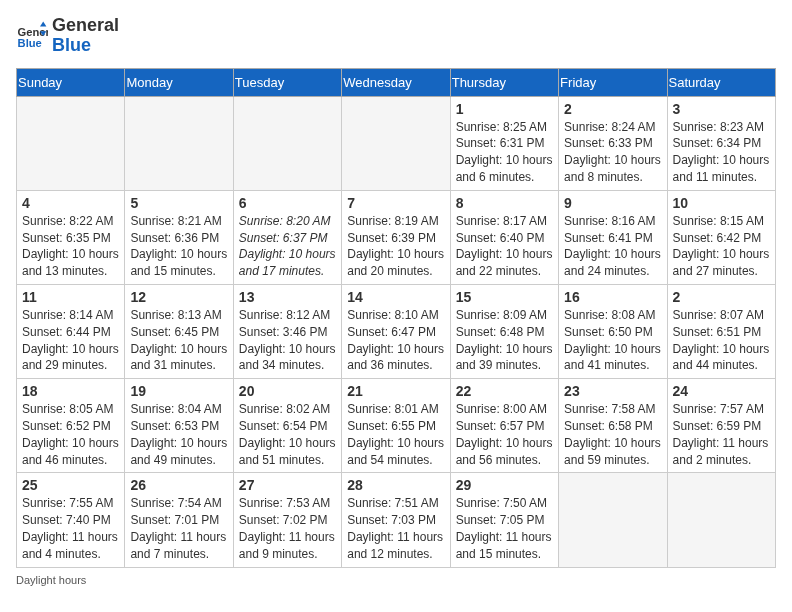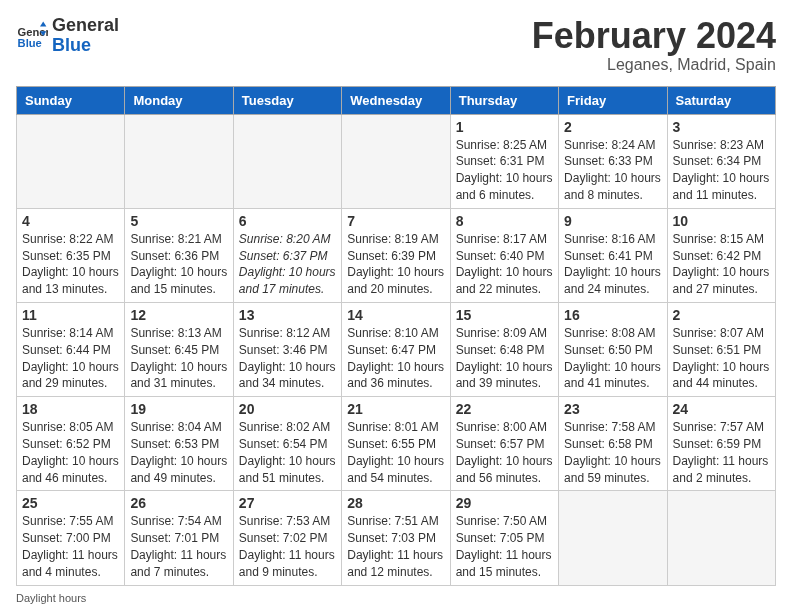--- a/index.html
+++ b/index.html
@@ -39,22 +39,22 @@
       color: #555;
     }
     table {
       width: 100%;
       border-collapse: collapse;
     }
     thead tr th {
       background-color: #1565c0;
       color: #fff;
       font-size: 13px;
-      font-weight: bold;
-      padding: 6px 8px;
+      font-weight: normal;
+      padding: 6px 1px;
       text-align: left;
       border: 1px solid #aaa;
     }
     tbody tr td {
       border: 1px solid #ccc;
       vertical-align: top;
       padding: 4px 5px;
       width: calc(100% / 7);
       min-height: 80px;
       font-size: 11px;
@@ -92,24 +92,20 @@
       <text x="2" y="20" font-size="14" font-weight="bold" fill="#333">General</text>
       <text x="2" y="34" font-size="14" font-weight="bold" fill="#1565c0">Blue</text>
       <polygon points="30,8 38,8 34,2" fill="#1565c0"></polygon>
       <polygon points="30,14 38,14 34,20" fill="#1565c0"></polygon>
     </svg>
     <div style="display:flex;flex-direction:column;line-height:1.1;">
       <span style="font-size:18px;font-weight:bold;color:#333;">General</span>
       <span style="font-size:18px;font-weight:bold;color:#1565c0;">Blue</span>
     </div>
   </div>
-  <div class="title-area">
-    <div class="calendar-title">February 2024</div>
-    <div class="calendar-subtitle">Leganes, Madrid, Spain</div>
-  </div>
 </div>
 
 <table>
   <thead>
     <tr>
     <th>Sunday</th>
         <th>Monday</th>
         <th>Tuesday</th>
         <th>Wednesday</th>
         <th>Thursday</th>
@@ -295,21 +291,21 @@
           <div class="day-info" style="white-space: pre-line;">Sunrise: 7:57 AM
 Sunset: 6:59 PM
 Daylight: 11 hours
 and 2 minutes.</div>
         </td>
       </tr>
       <tr>
         <td>
           <span class="day-number">25</span>
           <div class="day-info" style="white-space: pre-line;">Sunrise: 7:55 AM
-Sunset: 7:00 PM
+Sunset: 7:40 PM
 Daylight: 11 hours
 and 4 minutes.</div>
         </td>
         <td>
           <span class="day-number">26</span>
           <div class="day-info" style="white-space: pre-line;">Sunrise: 7:54 AM
 Sunset: 7:01 PM
 Daylight: 11 hours
 and 7 minutes.</div>
         </td>

